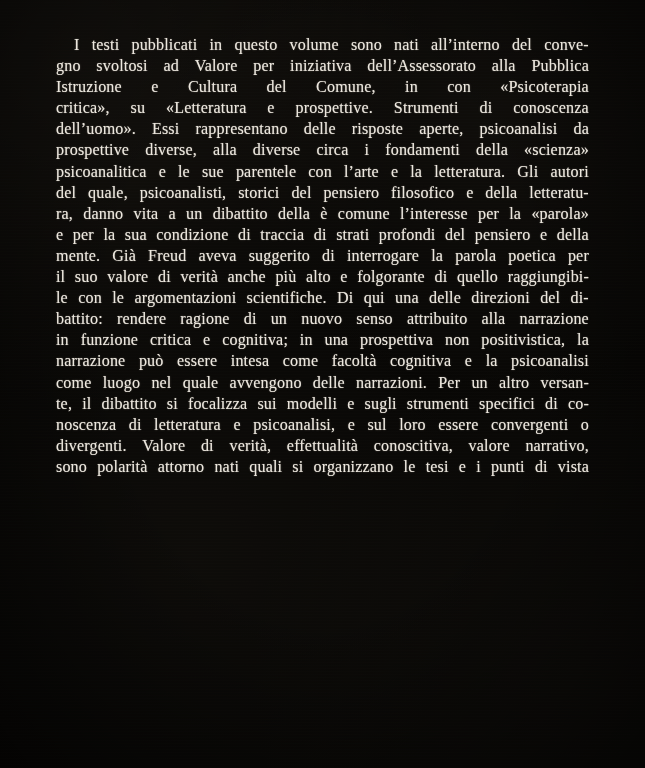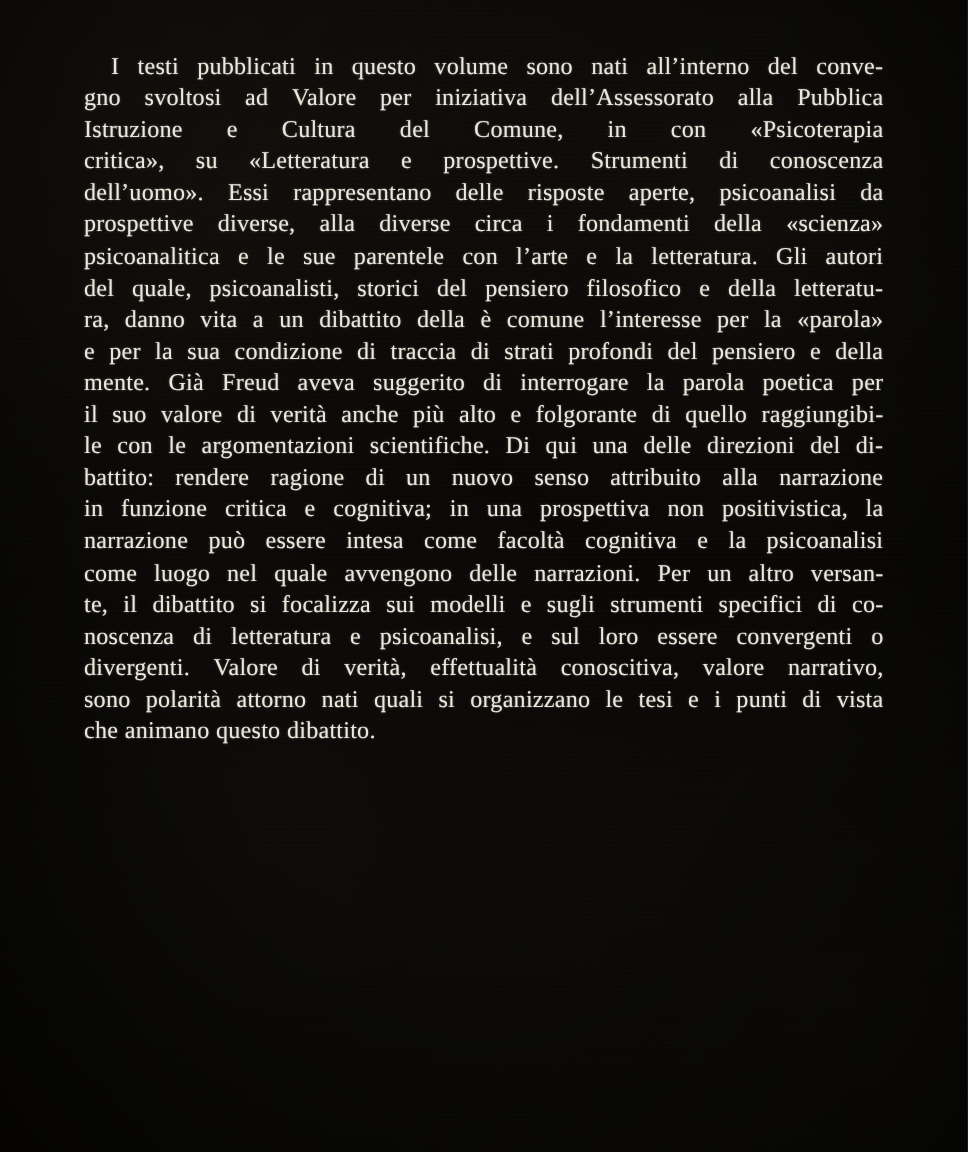--- a/index.html
+++ b/index.html
@@ -348,19 +348,18 @@
           <span>si</span>
           <span>organizzano</span>
           <span>le</span>
           <span>tesi</span>
           <span>e</span>
           <span>i</span>
           <span>punti</span>
           <span>di</span>
           <span>vista</span>
         </span>
-        <span class="ln">che animano questo dibattito.</span>
       </p>
   </div>
 
   <div id="vignette"></div>
 
 </div>
 
 </body></html>

